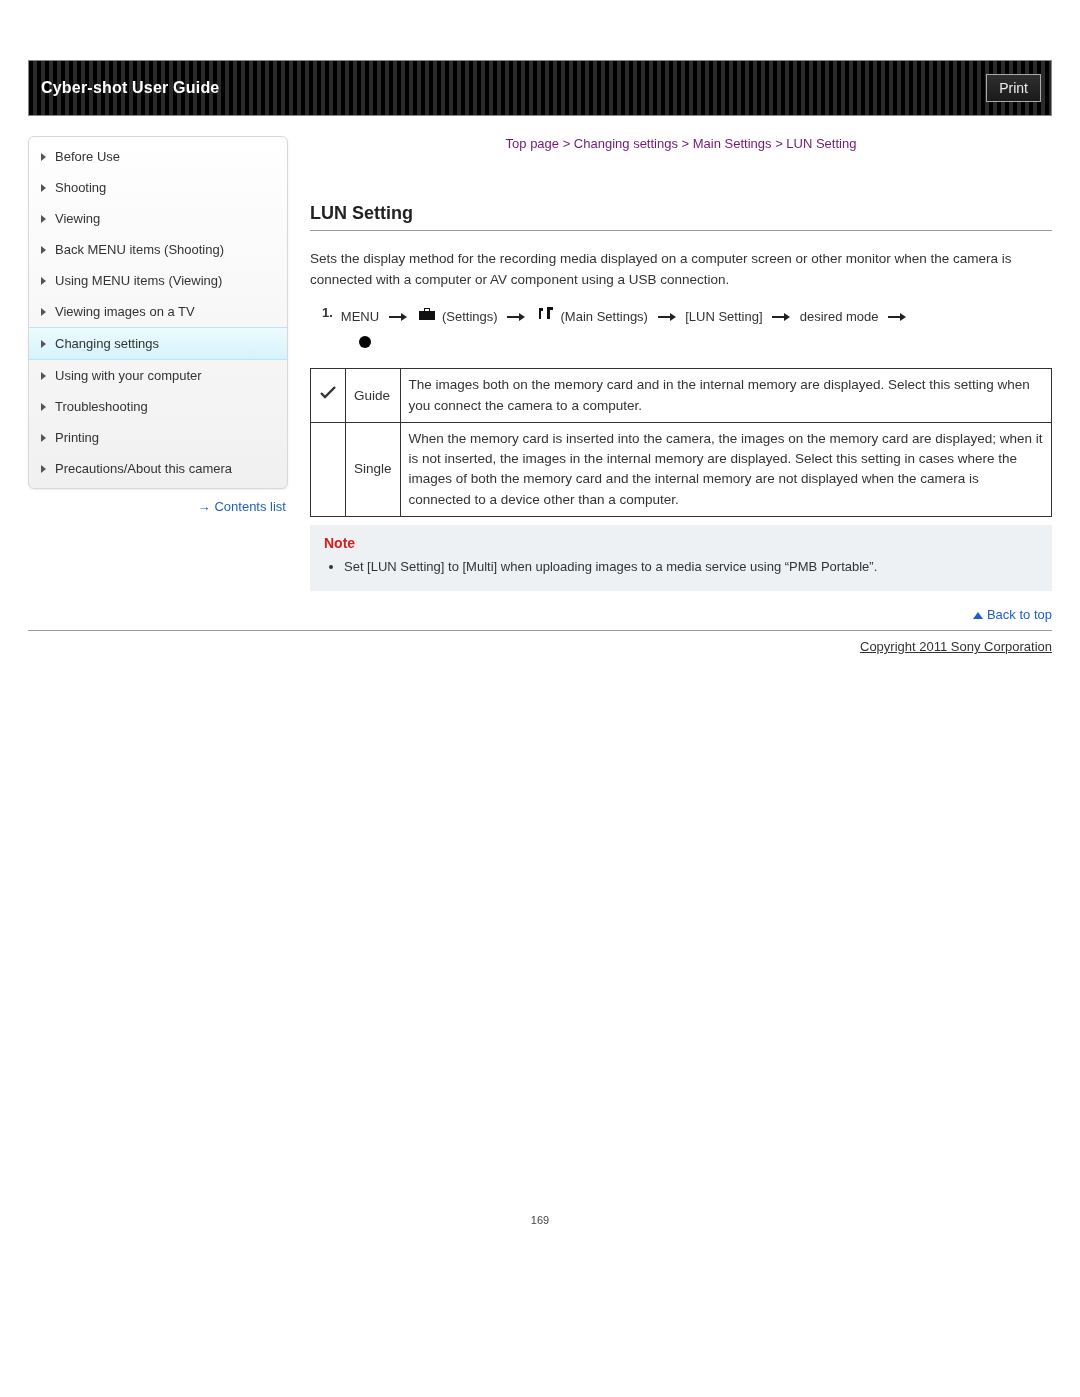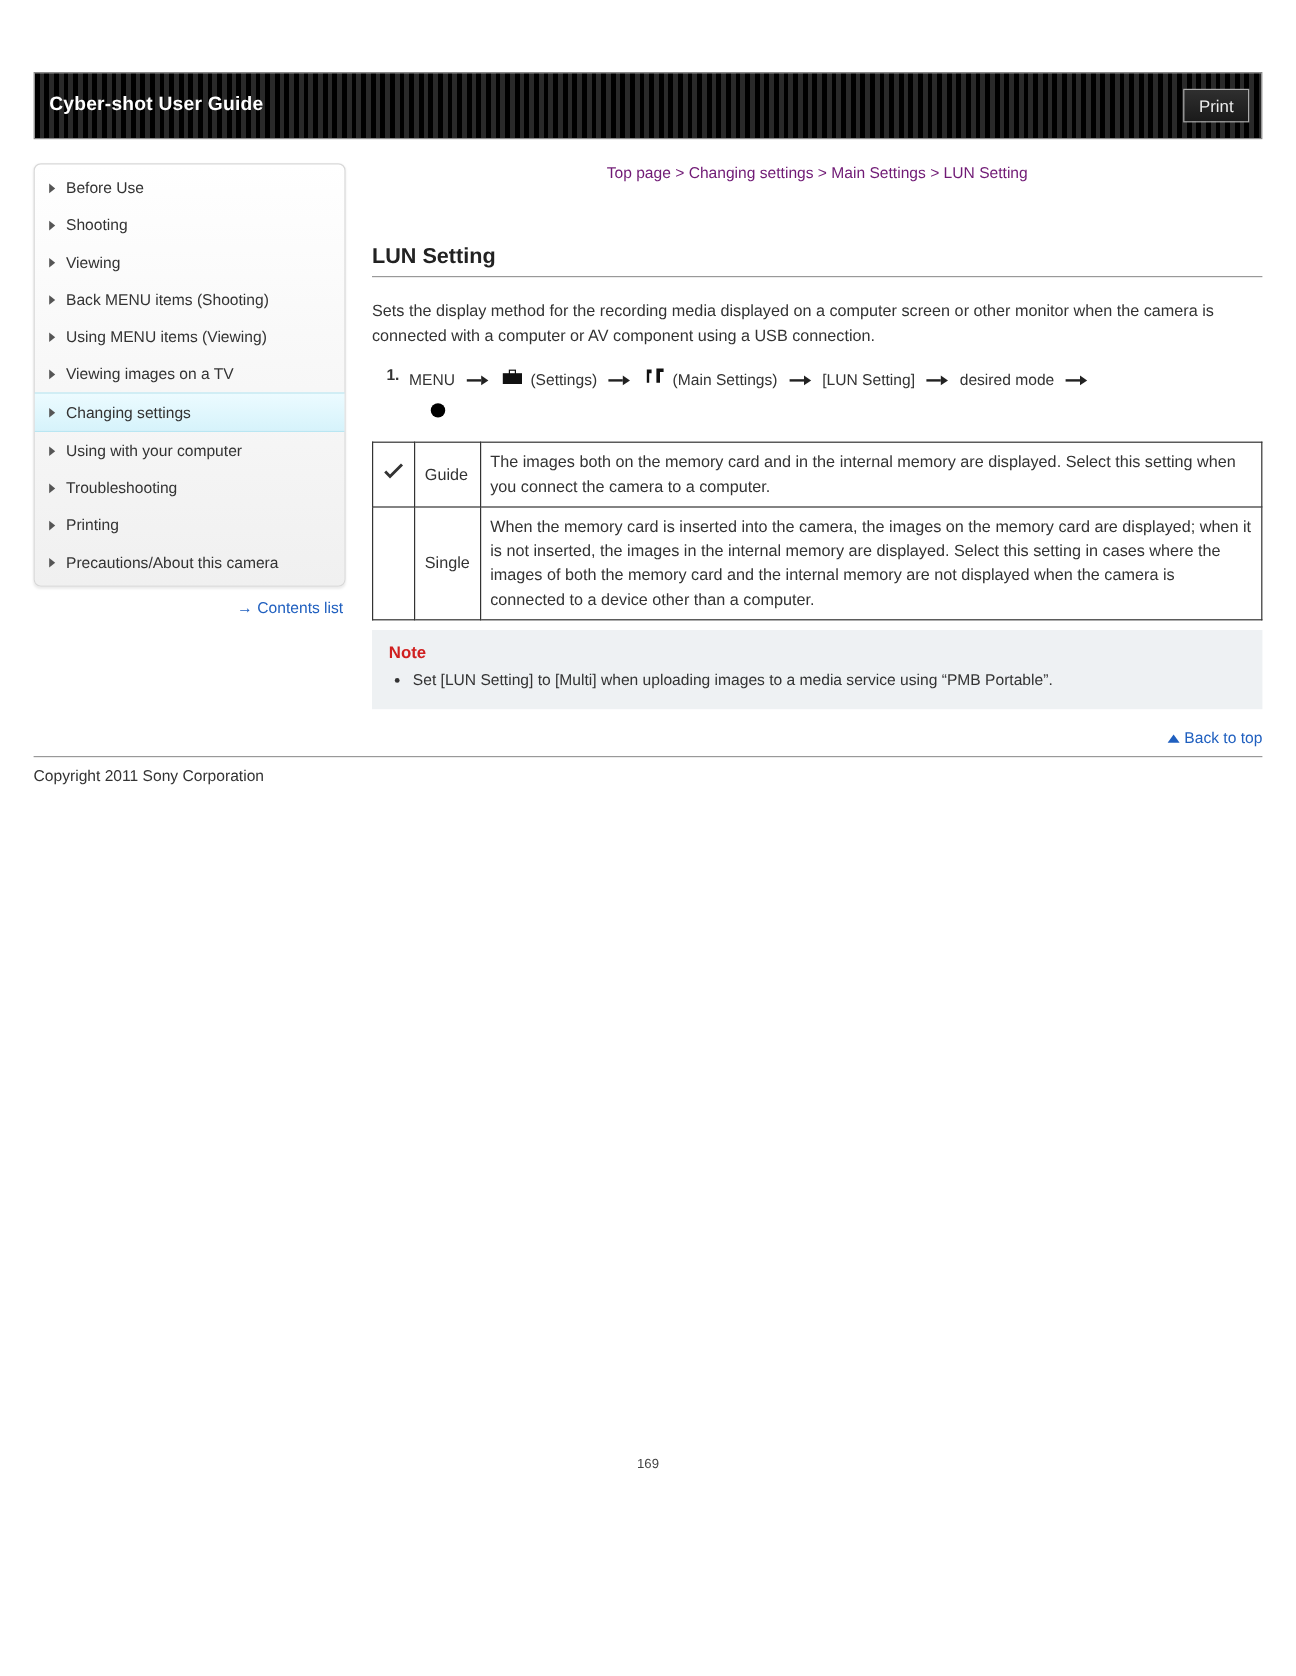--- a/index.html
+++ b/index.html
@@ -216,23 +216,24 @@
     border-right:5px solid transparent;
     border-bottom:7px solid #1f5fbf;
     margin-right:4px;
     vertical-align: middle;
   }
   .foot-rule {
     border:none; border-top:1px solid #999;
     margin: 8px 0 8px 0;
   }
   .copyright {
-    text-align:left;
+    text-align:right;
     font-size:13px;
     margin-top:4px;
+    text-decoration:underline;
   }
   .pagenum {
     text-align:center;
     font-size:11px;
     color:#444;
     margin-top: 560px;
   }
 </style>
 </head>
 <body>

